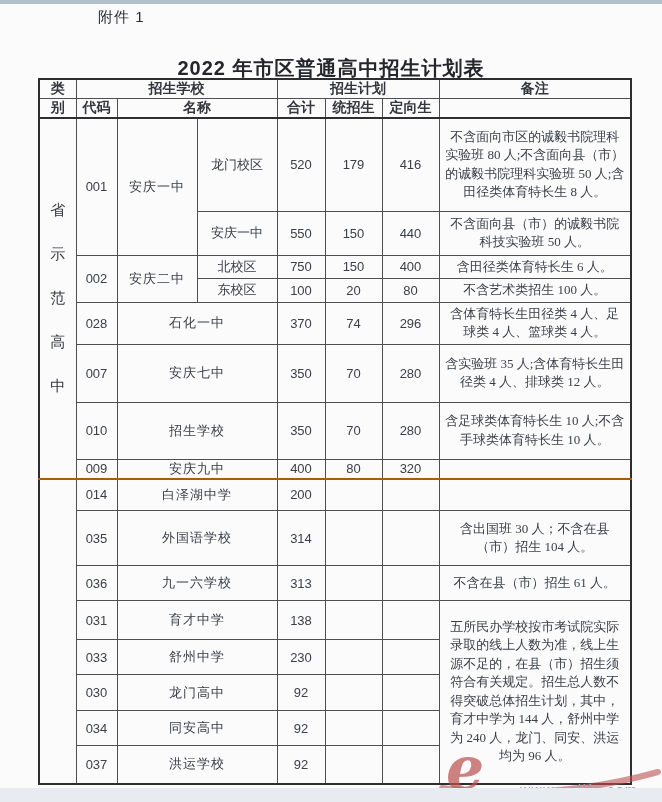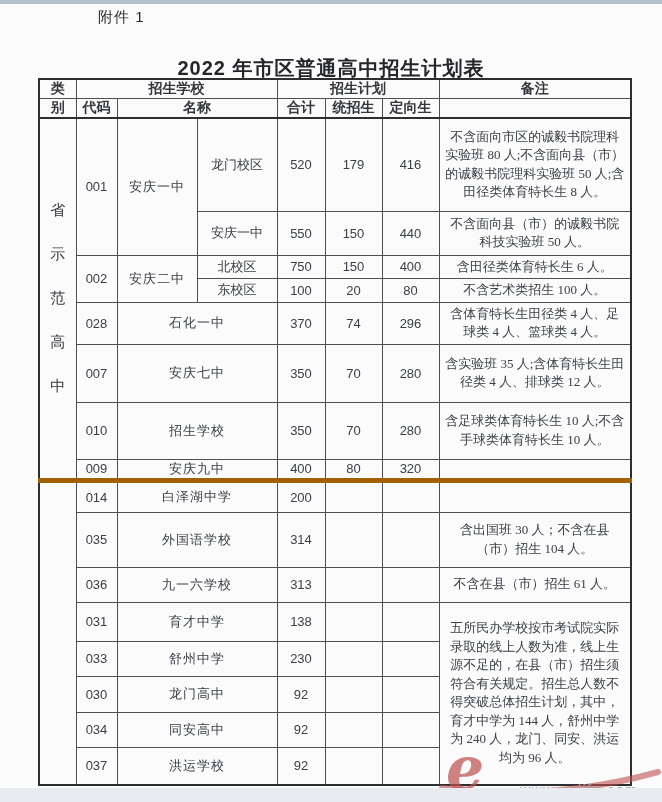--- a/index.html
+++ b/index.html
@@ -37,21 +37,21 @@
     margin:0;padding:2px 5px;font-size:13px;line-height:18.5px;color:#3b4048;
     word-break:break-all;
     font-family:Liberation Serif, serif;
   }
   .v-label{
     width:1em;margin:0 auto;word-break:break-all;
     font-size:15px;color:#34373d;letter-spacing:0;font-family:Liberation Serif, serif;
   }
   .v-label.prov{line-height:44px;}
   .v-label.nonprov{line-height:40px;margin-left:37px;}
-  tr.section-start td{border-top:5px solid #a16207;}
+  tr.section-start td{border-top:2px solid #a16207;}
 
   .watermark{position:absolute;left:438px;top:740px;width:224px;height:62px;pointer-events:none;}
   .wm-e{
     position:absolute;left:8px;top:-2px;
     font-size:60px;line-height:60px;font-weight:700;font-style:italic;
     font-family:"DejaVu Serif",serif;
     color:rgba(188,82,82,0.72);
   }
   .wm-swoosh{position:absolute;left:0;top:26px;}
   .wm-text{

